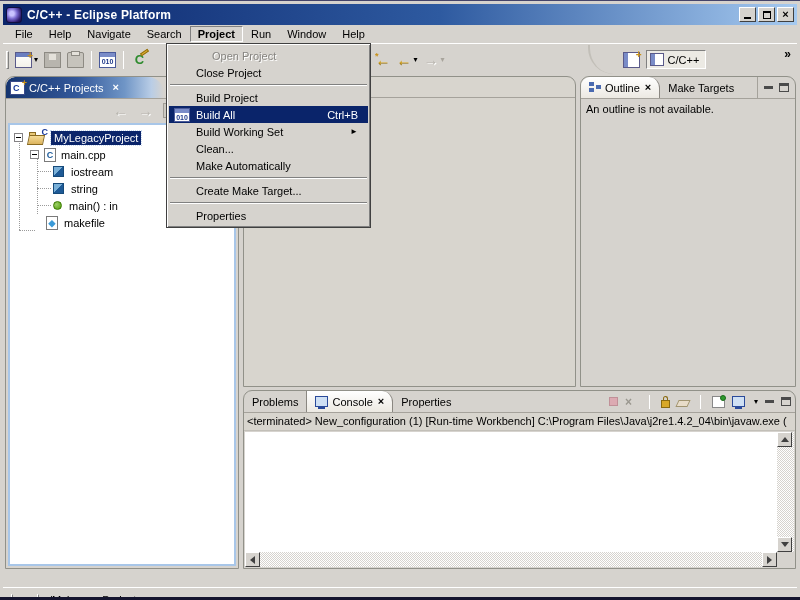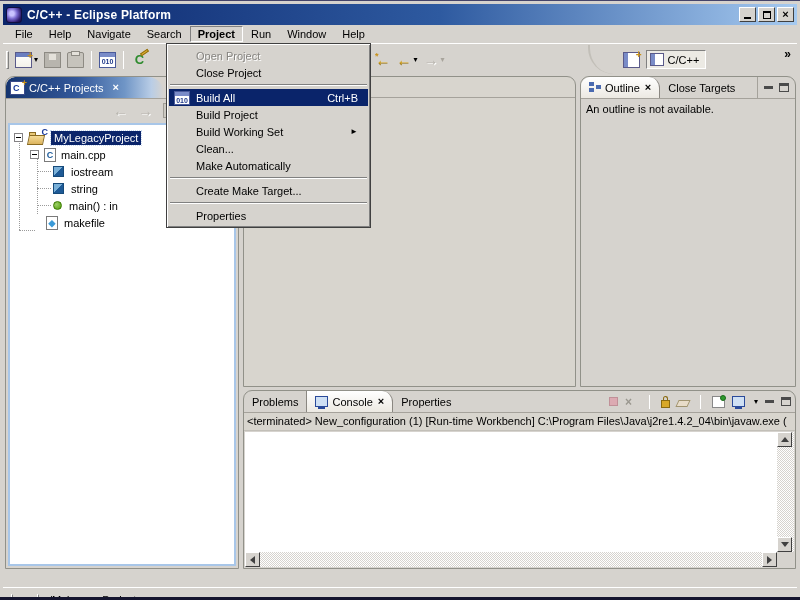--- a/index.html
+++ b/index.html
@@ -167,21 +167,21 @@
   .sb-handle.two{margin-left:24px;}
   .sb-text{margin-left:10px;}
   .bottom-edge{left:0;top:596px;width:800px;height:4px;background:#14142e;}
 
   
   .menu-popup{left:166px;top:42px;width:205px;background:#d6d3ce;z-index:50;
      border:1px solid #404040;box-shadow:inset 1px 1px 0 #fff,inset -1px -1px 0 #808080;
      padding:3px 2px;font-size:11px;}
   .mi{height:17px;display:flex;align-items:center;padding:0 10px 0 5px;color:#000;position:relative;}
   .mi .mi-icon-slot{width:22px;flex:none;display:flex;align-items:center;}
-  .mi.disabled{color:#868480;text-shadow:1px 1px 0 #fff;}
+  .mi.disabled{color:#868480;text-shadow:1px 1px 0 #fff;margin-left:16px;}
   .mi.selected{background:#0a246a;color:#fff;text-shadow:none;}
   .mi .shortcut{margin-left:auto;}
   .mi .sub-arrow{margin-left:auto;font-size:8px;}
   .msep{height:2px;border-top:1px solid #808080;border-bottom:1px solid #fff;margin:3px 1px;}
   .mi .ico-build{width:16px;height:14px;}
 </style>
 </head>
 <body>
 
 <div class="window">
@@ -357,21 +357,21 @@
 
   <div class="abs panel outline-panel">
     <div class="tabstrip">
       <span class="tab lite-active">
         <span class="ico-outline">
             <i></i>
           </span>
         <span>Outline</span>
         <span class="tab-x">×</span>
       </span>
-      <span class="tab">Close Targets</span>
+      <span class="tab">Make Targets</span>
       <span class="minmax">
         <span class="mm-min"></span>
         <span class="mm-max"></span>
       </span>
     </div>
     <div class="outline-msg">An outline is not available.</div>
   </div>
 
   <div class="abs panel console-panel">
     <div class="tabstrip">
@@ -435,36 +435,36 @@
   <div class="abs menu-popup">
     <div class="mi disabled">
       <span class="mi-icon-slot"></span>
         <span>Open Project</span>
     </div>
     <div class="mi">
       <span class="mi-icon-slot"></span>
         <span>Close Project</span>
     </div>
     <div class="msep"></div>
+    <div class="mi">
+      <span class="mi-icon-slot"></span>
+        <span>Build Project</span>
+    </div>
     <div class="mi selected">
       <span class="mi-icon-slot">
           <span class="ico-build ico16">
             <i></i>
             <b>010</b>
           </span>
         </span>
       <span>Build All</span>
       <span class="shortcut">Ctrl+B</span>
     </div>
     <div class="mi">
       <span class="mi-icon-slot"></span>
-        <span>Build Project</span>
-    </div>
-    <div class="mi">
-      <span class="mi-icon-slot"></span>
         <span>Build Working Set</span>
       <span class="sub-arrow">►</span>
     </div>
     <div class="mi">
       <span class="mi-icon-slot"></span>
         <span>Clean...</span>
     </div>
     <div class="mi">
       <span class="mi-icon-slot"></span>
         <span>Make Automatically</span>

